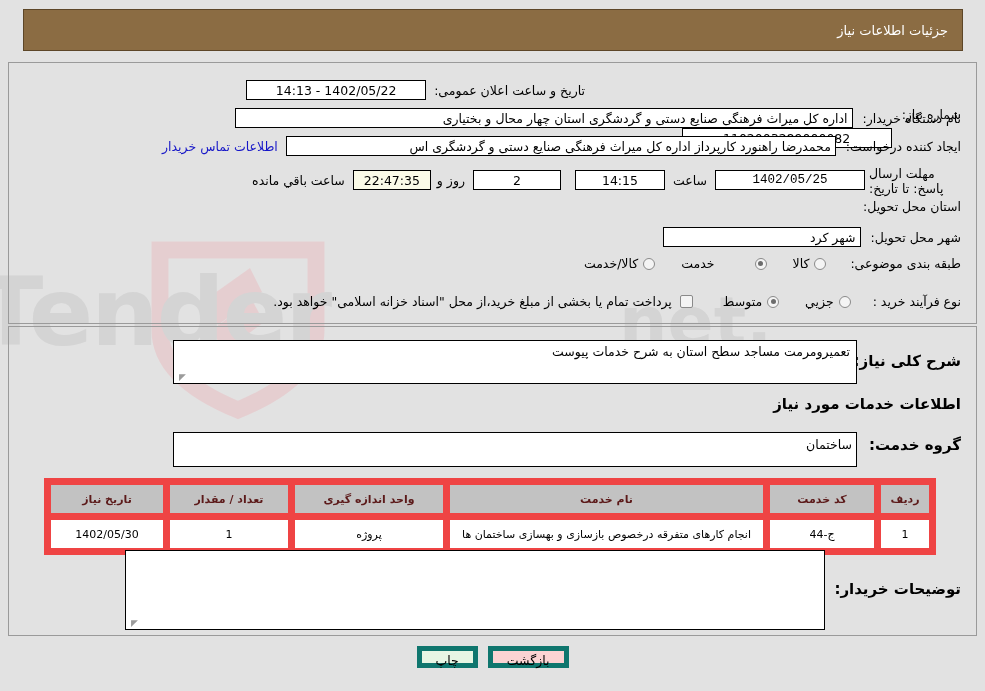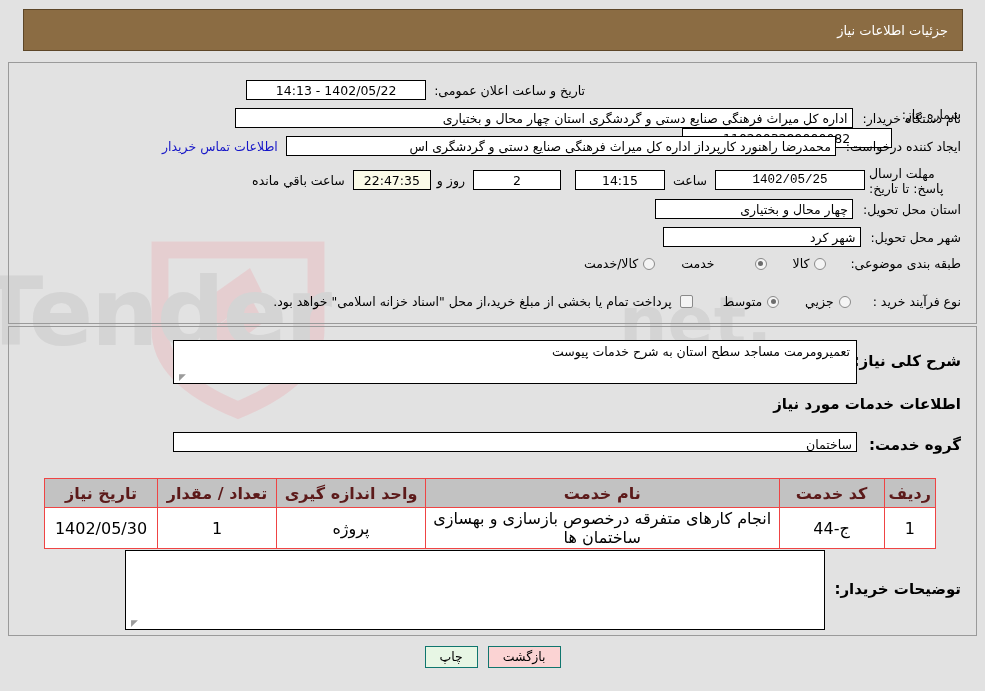--- a/index.html
+++ b/index.html
@@ -161,36 +161,36 @@
   .tbl {
     position: absolute;
     left: 44px;
     top: 478px;
     width: 892px;
     border-collapse: collapse;
     z-index: 3;
     background: #fff;
   }
   .tbl th, .tbl td {
-    border: 1px solid #ef4444;
-    font-size: 16px;
+    border: 7px solid #ef4444;
+    font-size: 11px;
     height: 26px;
     text-align: center;
     padding: 1px 4px;
   }
   .tbl th {
     background: #c2c2c2;
     color: #5c1a1a;
     font-weight: bold;
   }
   .tbl td { background: #ffffff; color: #000; }
 
   
   .btn {
-    border: 1px solid #0f766e;
+    border: 5px solid #0f766e;
     height: 22px;
     line-height: 20px;
     box-sizing: border-box;
     font-size: 12.5px;
     padding: 0 14px;
     text-align: center;
     cursor: pointer;
   }
   .btn-print { background: #e7f6e4; }
   .btn-back  { background: #fbd3d3; }
@@ -253,21 +253,20 @@
   <span class="lbl" style="margin-right:8px;">ساعت</span>
   <span class="fld" style="width:90px; margin-right:8px;">14:15</span>
   <span class="fld" style="width:88px; margin-right:14px;">2</span>
   <span class="lbl" style="margin-right:8px;">روز و</span>
   <span class="fld cream" style="width:78px; margin-right:6px;">22:47:35</span>
   <span class="lbl" style="margin-right:8px;">ساعت باقي مانده</span>
 </div>
 
 <div class="row" style="right:24px; top:199px;">
   <span class="lbl">استان محل تحویل:</span>
-  <span class="fld rt" style="width:198px; margin-right:10px;">چهار محال و بختیاری</span>
 </div>
 
 <div class="row" style="right:24px; top:227px;">
   <span class="lbl">شهر محل تحویل:</span>
   <span class="fld rt" style="width:198px; margin-right:10px;">شهر کرد</span>
 </div>
 
 <div class="row" style="right:24px; top:256px;">
   <span class="lbl">طبقه بندی موضوعی:</span>
   <span class="radio-opt" style="margin-right:24px;">
@@ -308,21 +307,21 @@
   <span class="grip">◤</span>
 </div>
 
 <div class="row" style="right:24px; top:395px;">
   <span class="lbl lbl-bold">اطلاعات خدمات مورد نیاز</span>
 </div>
 
 <div class="row" style="right:24px; top:436px;">
   <span class="lbl lbl-bold">گروه خدمت:</span>
 </div>
-<div class="fld rt" style="position:absolute; right:128px; top:432px; width:684px; height:20px; line-height:23px; z-index:3;">ساختمان</div>
+<div class="fld rt" style="position:absolute; right:128px; top:432px; width:684px; height:35px; line-height:23px; z-index:3;">ساختمان</div>
 
 <table class="tbl">
   <thead>
     <tr>
       <th style="width:40px;">ردیف</th>
       <th style="width:96px;">کد خدمت</th>
       <th>نام خدمت</th>
       <th style="width:140px;">واحد اندازه گیری</th>
       <th style="width:110px;">تعداد / مقدار</th>
       <th style="width:104px;">تاریخ نیاز</th>

